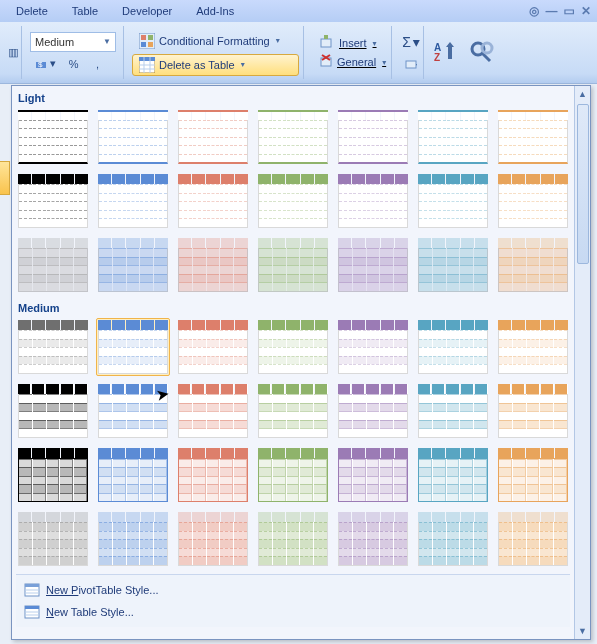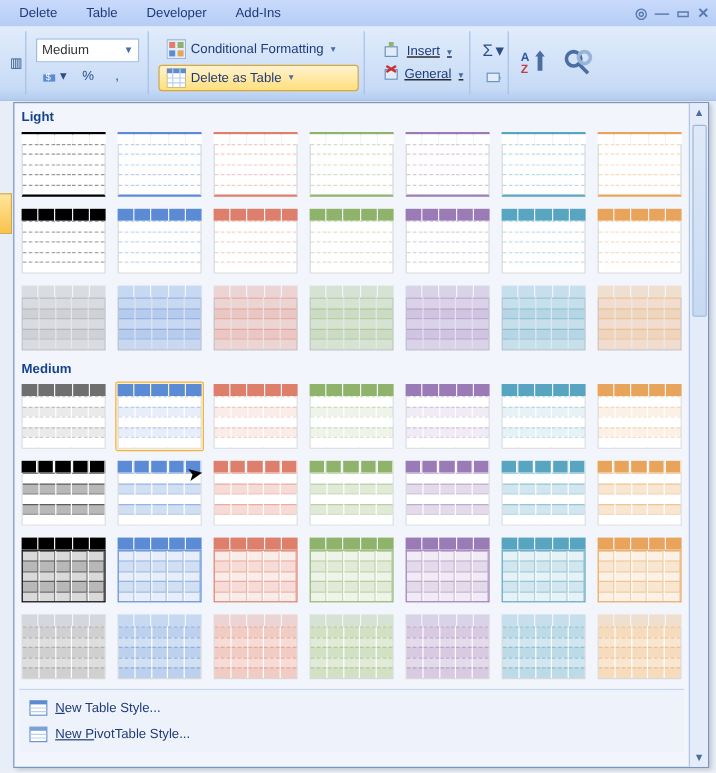--- a/index.html
+++ b/index.html
@@ -2630,37 +2630,37 @@
               <span style="background: rgba(232, 164, 91, 0.4); border-top-color: rgba(232, 164, 91, 0.5);"></span>
             </div>
           </div>
         </div>
       </div>
       <div class="cmd-list">
         <div class="cmd-item">
           <span class="cmd-icon">
             <svg width="16" height="16">
               <rect x="1" y="2" width="14" height="12" fill="#fff" stroke="#6f93c7"></rect>
+              <rect x="1" y="2" width="14" height="3" fill="#7aa0d8"></rect>
+              <line x1="1" y1="8" x2="15" y2="8" stroke="#b9cfec"></line>
+              <line x1="1" y1="11" x2="15" y2="11" stroke="#b9cfec"></line>
+            </svg>
+          </span>
+          <span class="lbl"><span class="ul">New P</span>ivotTable Style...</span>
+        </div>
+        <div class="cmd-item">
+          <span class="cmd-icon">
+            <svg width="16" height="16">
+              <rect x="1" y="2" width="14" height="12" fill="#fff" stroke="#6f93c7"></rect>
               <rect x="1" y="2" width="14" height="3" fill="#5b8bd5"></rect>
               <line x1="1" y1="8" x2="15" y2="8" stroke="#b9cfec"></line>
               <line x1="1" y1="11" x2="15" y2="11" stroke="#b9cfec"></line>
             </svg>
           </span>
           <span class="lbl"><span class="ul">N</span>ew Table Style...</span>
-        </div>
-        <div class="cmd-item">
-          <span class="cmd-icon">
-            <svg width="16" height="16">
-              <rect x="1" y="2" width="14" height="12" fill="#fff" stroke="#6f93c7"></rect>
-              <rect x="1" y="2" width="14" height="3" fill="#7aa0d8"></rect>
-              <line x1="1" y1="8" x2="15" y2="8" stroke="#b9cfec"></line>
-              <line x1="1" y1="11" x2="15" y2="11" stroke="#b9cfec"></line>
-            </svg>
-          </span>
-          <span class="lbl"><span class="ul">New P</span>ivotTable Style...</span>
         </div>
       </div>
     </div>
   <div class="scroll-strip">
     <div class="arrow">▲</div>
     <div class="thumbbar"></div>
     <div class="arrow" style="position:absolute;bottom:0;width:100%;">▼</div>
   </div>
 </div>
 

